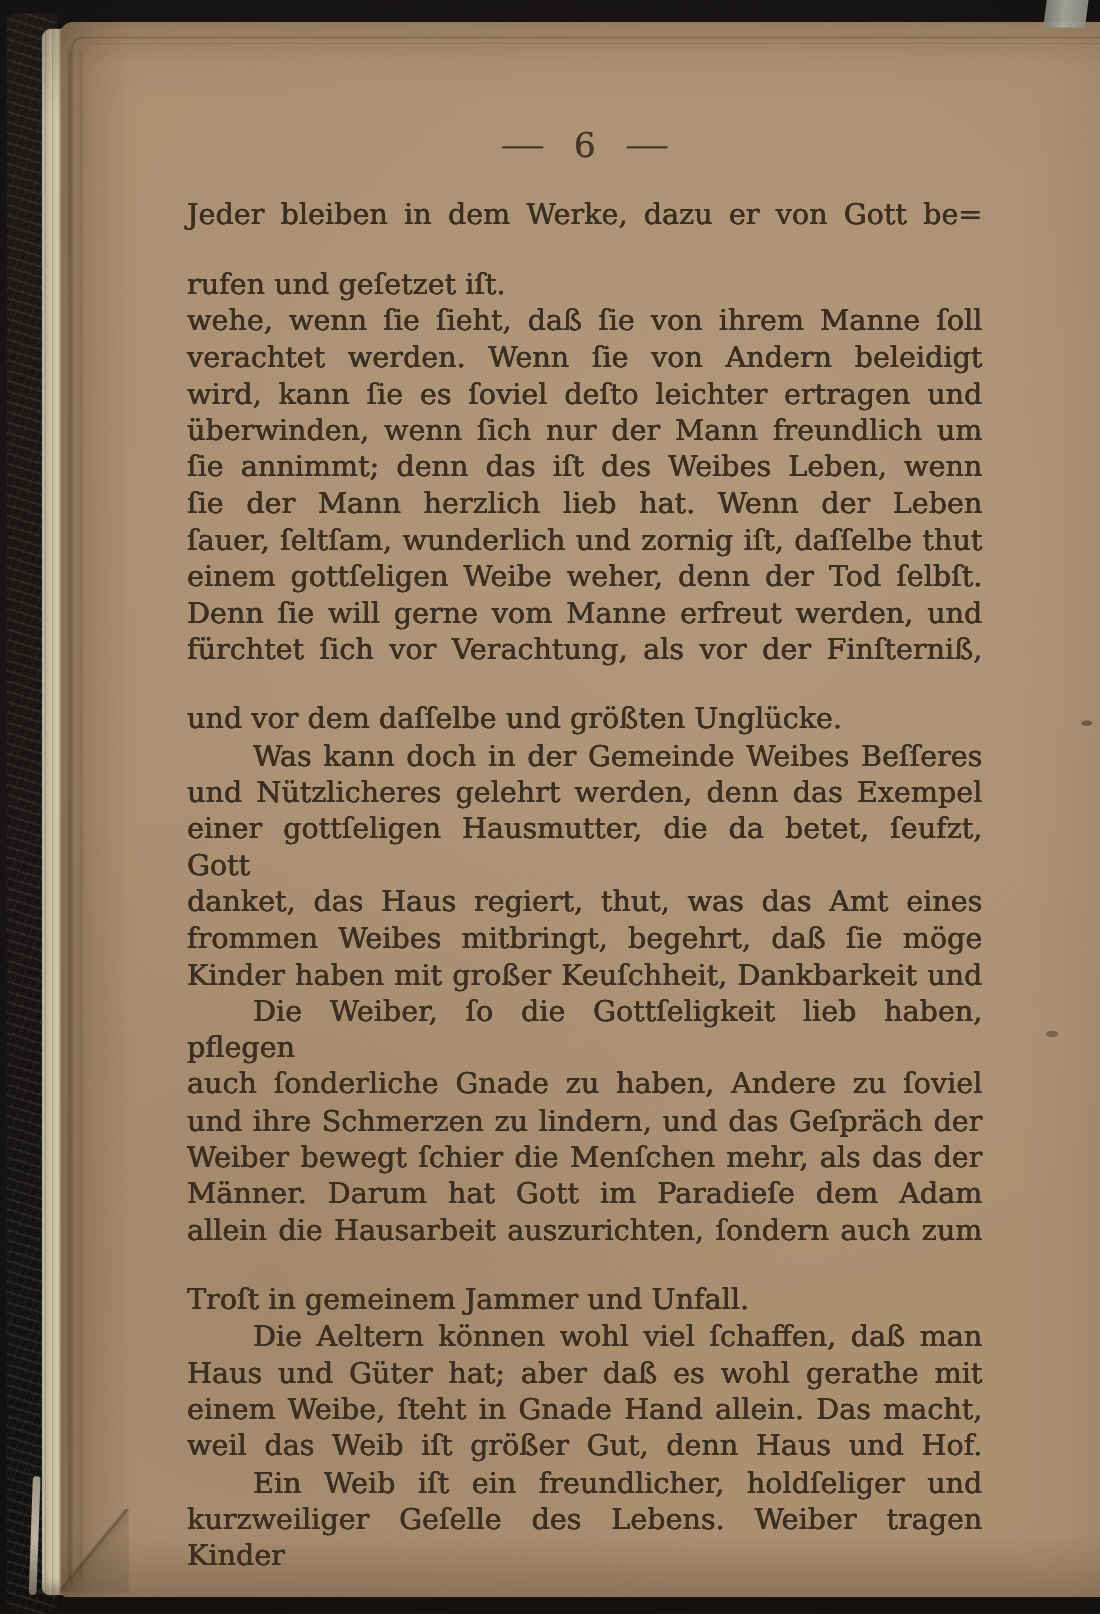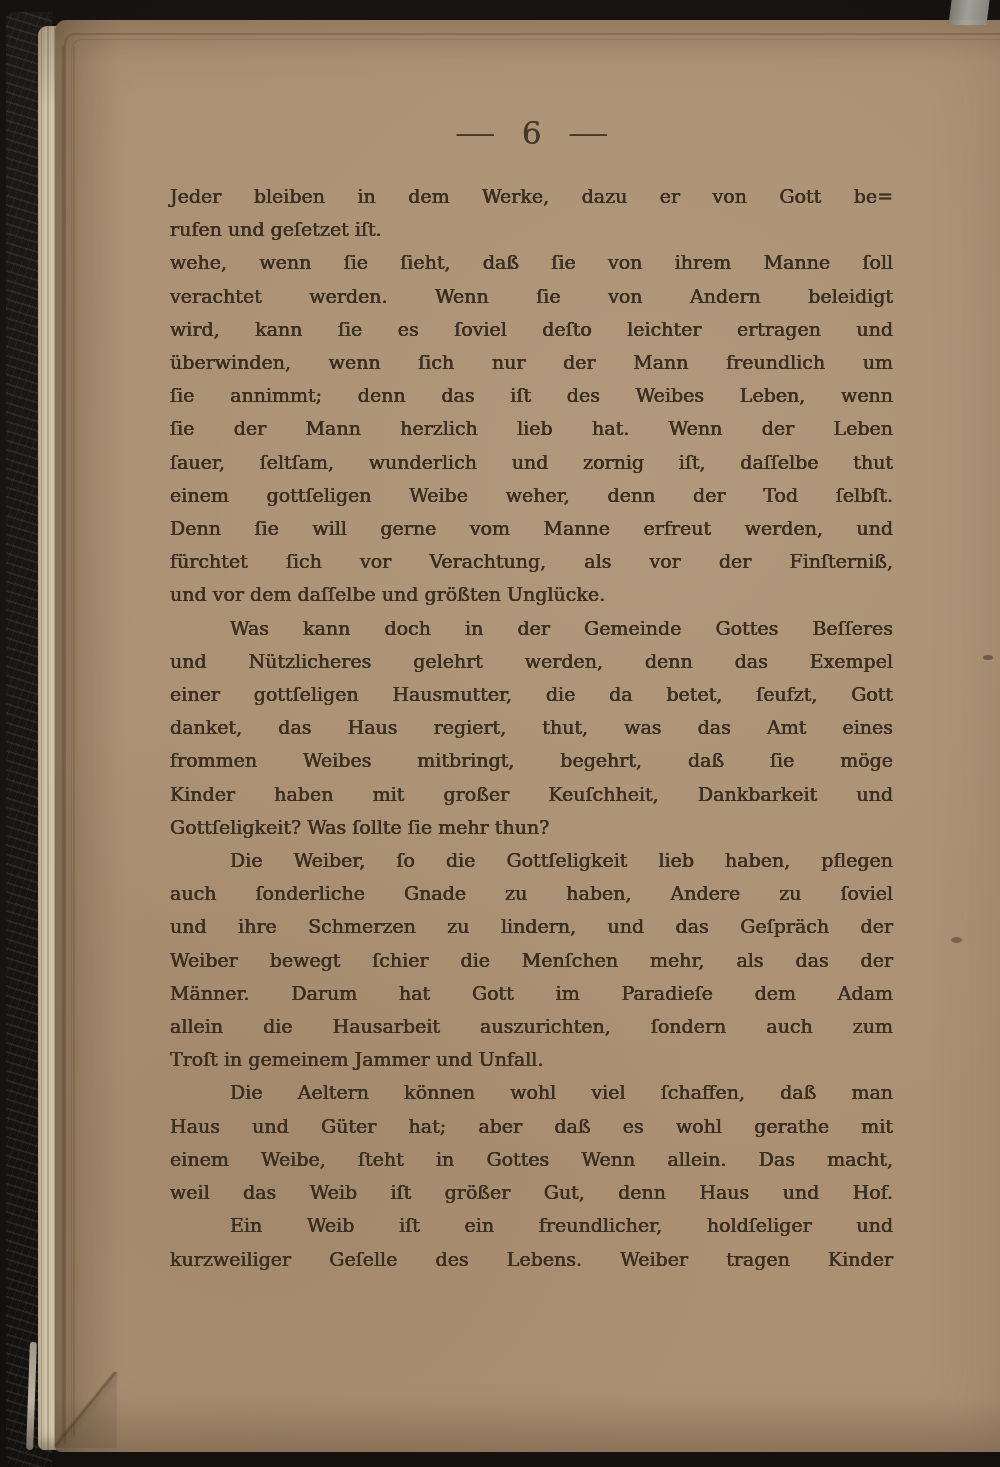--- a/index.html
+++ b/index.html
@@ -94,26 +94,26 @@
     text-shadow: .4px 0 0 currentColor;
   }
   .page-header .pagenum {
     font-size: 31px;
     text-shadow: .4px 0 0 currentColor;
   }
   
   .text-block {
     position: absolute; left: 115px; top: 160px; width: 723px;
     color: var(--ink, #3c2f22);
-    font-size: 19px; line-height: 33.2px;
+    font-size: 26px; line-height: 33.2px;
     text-shadow: .35px 0 0 currentColor, -.18px 0 0 currentColor;
   }
   .para { margin: 0; }
   .line.j { text-align: justify; text-align-last: justify; }
-  .line.l { text-align: left; }
+  .line.l { text-align: left; margin-top: 30px; }
   .line.ind { text-indent: 60px; }
   
   .tape {
     position: absolute; left: 950px; top: 0; width: 38px; height: 25px;
     transform: skewX(-7deg);
     background: linear-gradient(90deg, #7e7e77, var(--tape, #a7a79e) 45%, #8c8c84);
     opacity: .95;
   }
   
   .speck { position: absolute; border-radius: 50%; filter: blur(.5px); }
@@ -153,41 +153,40 @@
           <div class="line j">überwinden, wenn ſich nur der Mann freundlich um</div>
           <div class="line j">ſie annimmt; denn das iſt des Weibes Leben, wenn</div>
           <div class="line j">ſie der Mann herzlich lieb hat. Wenn der Leben</div>
           <div class="line j">ſauer, ſeltſam, wunderlich und zornig iſt, daſſelbe thut</div>
           <div class="line j">einem gottſeligen Weibe weher, denn der Tod ſelbſt.</div>
           <div class="line j">Denn ſie will gerne vom Manne erfreut werden, und</div>
           <div class="line j">fürchtet ſich vor Verachtung, als vor der Finſterniß,</div>
           <div class="line l">und vor dem daſſelbe und größten Unglücke.</div>
         </div>
         <div class="para">
-          <div class="line j ind">Was kann doch in der Gemeinde Gottes Beſſeres</div>
+          <div class="line j ind">Was kann doch in der Gemeinde Weibes Beſſeres</div>
           <div class="line j">und Nützlicheres gelehrt werden, denn das Exempel</div>
           <div class="line j">einer gottſeligen Hausmutter, die da betet, ſeufzt, Gott</div>
           <div class="line j">danket, das Haus regiert, thut, was das Amt eines</div>
           <div class="line j">frommen Weibes mitbringt, begehrt, daß ſie möge</div>
           <div class="line j">Kinder haben mit großer Keuſchheit, Dankbarkeit und</div>
-          <div class="line l">Gottſeligkeit? Was ſollte ſie mehr thun?</div>
         </div>
         <div class="para">
           <div class="line j ind">Die Weiber, ſo die Gottſeligkeit lieb haben, pflegen</div>
           <div class="line j">auch ſonderliche Gnade zu haben, Andere zu ſoviel</div>
           <div class="line j">und ihre Schmerzen zu lindern, und das Geſpräch der</div>
           <div class="line j">Weiber bewegt ſchier die Menſchen mehr, als das der</div>
           <div class="line j">Männer. Darum hat Gott im Paradieſe dem Adam</div>
           <div class="line j">allein die Hausarbeit auszurichten, ſondern auch zum</div>
           <div class="line l">Troſt in gemeinem Jammer und Unfall.</div>
         </div>
         <div class="para">
           <div class="line j ind">Die Aeltern können wohl viel ſchaffen, daß man</div>
           <div class="line j">Haus und Güter hat; aber daß es wohl gerathe mit</div>
-          <div class="line j">einem Weibe, ſteht in Gottes Wenn allein. Das macht,</div>
+          <div class="line j">einem Weibe, ſteht in Gnade Hand allein. Das macht,</div>
           <div class="line j">weil das Weib iſt größer Gut, denn Haus und Hof.</div>
         </div>
         <div class="para">
           <div class="line j ind">Ein Weib iſt ein freundlicher, holdſeliger und</div>
           <div class="line j">kurzweiliger Geſelle des Lebens. Weiber tragen Kinder</div>
         </div>
       </div>
   </div>
 
   <div class="tape"></div>

